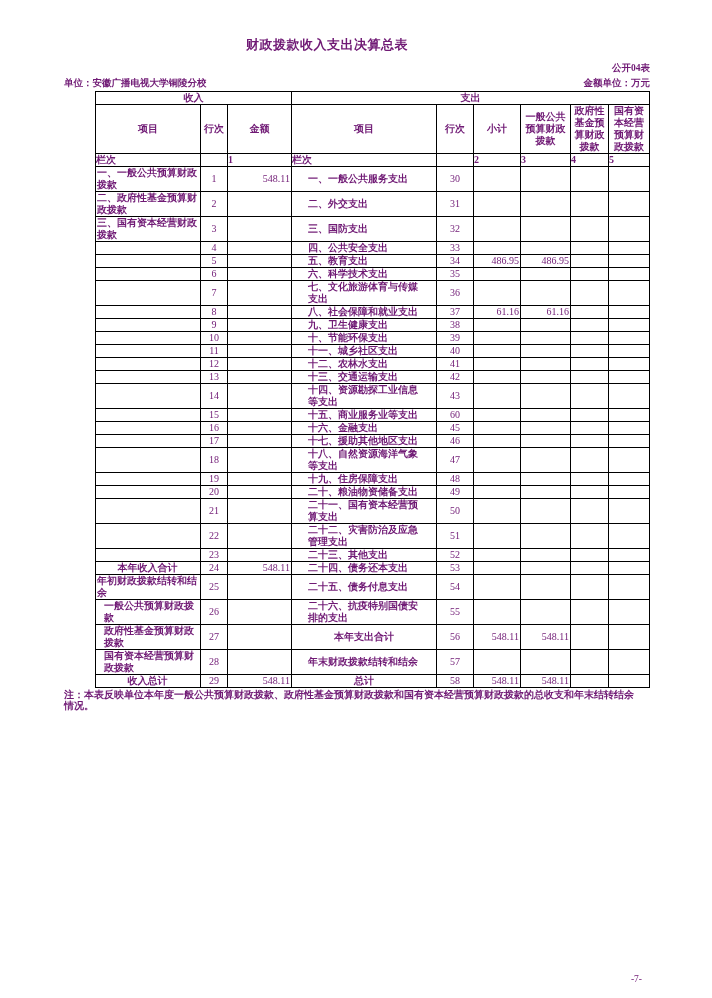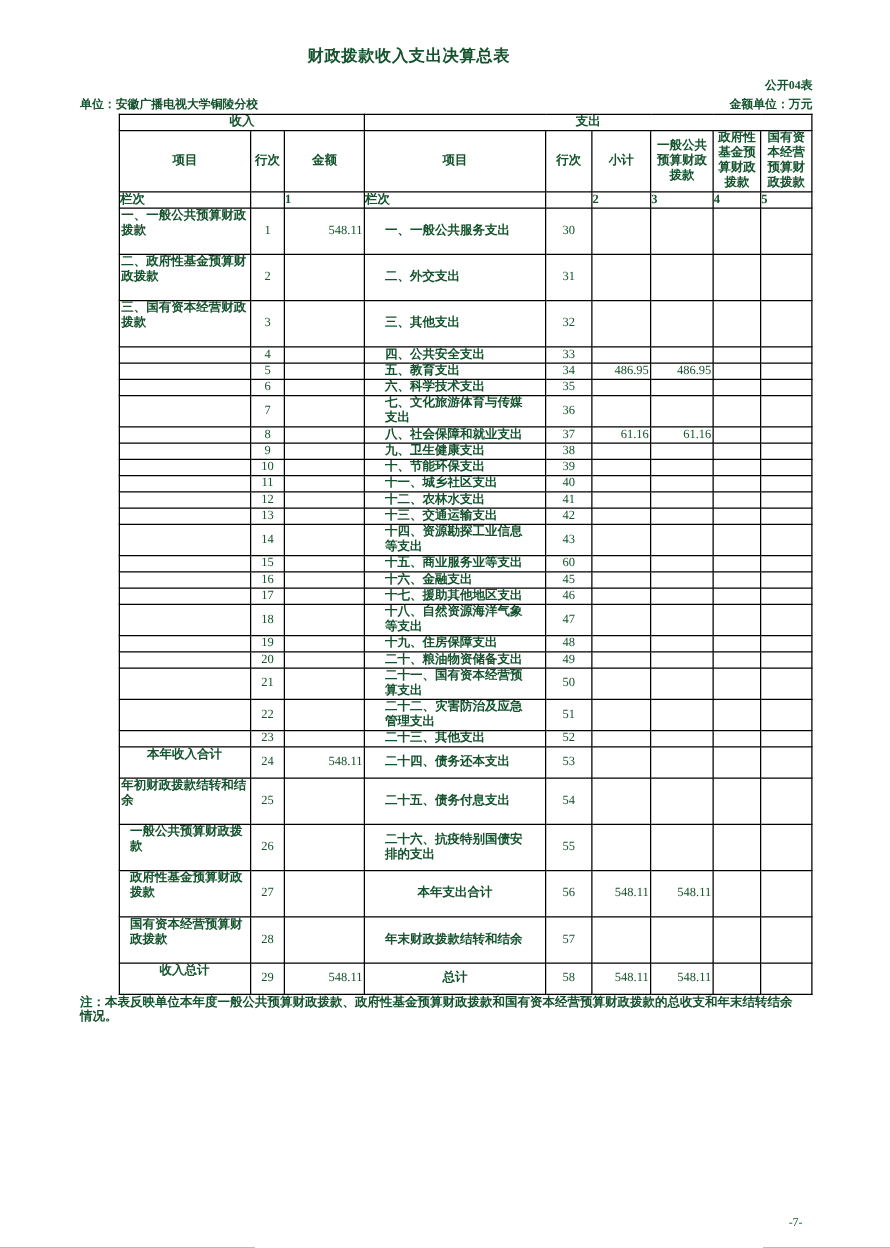--- a/index.html
+++ b/index.html
@@ -2,21 +2,21 @@
 <html><head>
 <meta charset="utf-8">
 <style>
   * { margin:0; padding:0; box-sizing:border-box; }
   html,body { background:#888; }
   .page {
     position:relative;
     width:712px; height:998px;
     margin:0 auto;
     background:#ffffff;
-    color:#14532d;
+    color:#701a75;
     font-family:"Liberation Serif","DejaVu Serif",serif;
     overflow:hidden;
   }
   .content { padding:36px 62px 0 64px; }
   .doc-title {
     text-align:center;
     font-size:13px;
     font-weight:bold;
     letter-spacing:0.5px;
     transform:translateX(-30px);
@@ -44,21 +44,21 @@
   }
   table.fin td, table.fin th {
     border:1px solid #000;
     vertical-align:middle;
     line-height:12px;
     overflow:hidden;
   }
   th.section { height:13px; font-size:10px; font-weight:bold; text-align:center; }
   th.colhead { height:40px; font-weight:bold; text-align:center; padding:0 1px; line-height:11px; }
   td { height:13px; }
-  .c-item  { text-align:left; font-weight:bold; padding:0 2px 12px 1px; }
+  .c-item  { text-align:left; font-weight:bold; padding:0 2px 0 1px; }
   .c-item-ex { text-align:left; font-weight:bold; padding:0 16px; }
   .c-num   { text-align:center; font-weight:normal; padding:0 1px; }
   .c-amt   { text-align:right; font-weight:normal; padding:0 1px; }
   .bold-center { text-align:center !important; font-weight:bold !important; }
   .indent { padding-left:8px !important; }
   .lanci td { font-weight:bold; text-align:left; }
   .note {
     width:575px;
     font-size:10px;
     font-weight:bold;
@@ -145,21 +145,21 @@
             <td class="c-num">31</td>
             <td class="c-amt"></td>
             <td class="c-amt"></td>
             <td class="c-amt"></td>
             <td class="c-amt"></td>
           </tr>
           <tr>
             <td class="c-item">三、国有资本经营财政拨款</td>
             <td class="c-num">3</td>
             <td class="c-amt"></td>
-            <td class="c-item-ex">三、其他支出</td>
+            <td class="c-item-ex">三、国防支出</td>
             <td class="c-num">32</td>
             <td class="c-amt"></td>
             <td class="c-amt"></td>
             <td class="c-amt"></td>
             <td class="c-amt"></td>
           </tr>
           <tr>
             <td class="c-item"></td>
             <td class="c-num">4</td>
             <td class="c-amt"></td>

